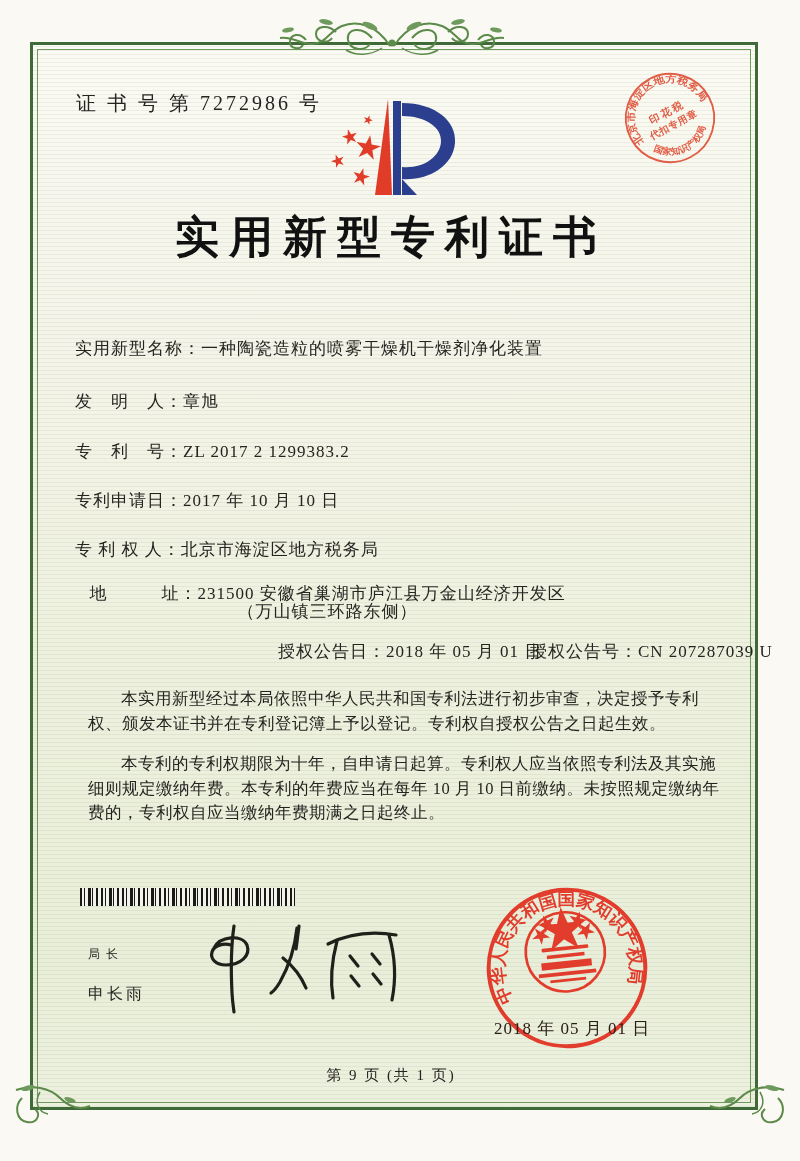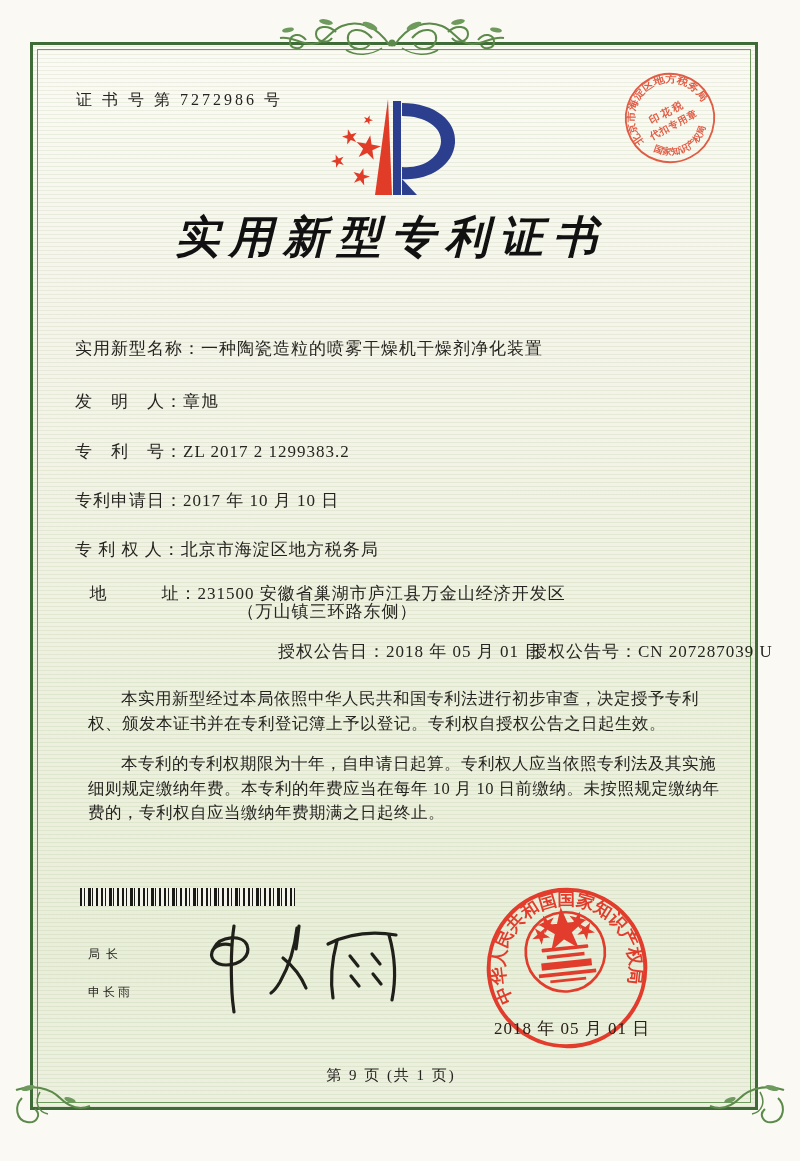--- a/index.html
+++ b/index.html
@@ -16,34 +16,34 @@
   }
   .frame::before{
     content:"";position:absolute;inset:0;
     background:repeating-linear-gradient(0deg,rgba(140,170,110,0.14) 0 1px,rgba(255,255,255,0) 1px 4px);
     pointer-events:none;
   }
   .frame-inner{
     position:absolute;left:4px;top:4px;right:4px;bottom:4px;
     border:1px solid #6f9a5e;
   }
-  .cert-no{position:absolute;left:76px;top:90px;font-size:16px;letter-spacing:3px;}
+  .cert-no{position:absolute;left:76px;top:90px;font-size:20px;letter-spacing:3px;}
   .title{position:absolute;left:30px;top:208px;width:722px;text-align:center;
-    font-size:44px;font-weight:bold;letter-spacing:10px;color:#111;font-style:italic;}
+    font-size:44px;font-weight:bold;letter-spacing:10px;color:#111;}
   .row{position:absolute;left:75px;font-size:17px;letter-spacing:1px;white-space:nowrap;text-align:center;}
   .row .lbl{display:inline-block;}
   .row.addr{white-space:normal;width:505px;line-height:18px;}
   .row.addr .val{display:inline;}
   .grant-right{position:absolute;left:455px;top:0;}
   .paras{position:absolute;left:72px;top:671px;width:666px;font-size:16.5px;line-height:24.6px;letter-spacing:0.5px;}
   .paras p{margin:16px;text-indent:2em;}
   .barcode{position:absolute;left:80px;top:888px;width:215px;height:18px;
     background:repeating-linear-gradient(90deg,#191915 0 2px,#f4f3ea 2px 4px,#191915 4px 5px,#f4f3ea 5px 8px,#191915 8px 11px,#f4f3ea 11px 12px,#191915 12px 13px,#f4f3ea 13px 16px,#191915 16px 18px,#f4f3ea 18px 21px);}
   .director-title{position:absolute;left:88px;top:946px;font-size:12px;letter-spacing:6px;}
-  .director-name{position:absolute;left:88px;top:984px;font-size:12px;letter-spacing:3px;}
+  .director-name{position:absolute;left:88px;top:984px;font-size:16px;letter-spacing:3px;}
   .signature{position:absolute;left:200px;top:918px;}
   .seal{position:absolute;left:477px;top:878px;width:180px;height:180px;transform:rotate(-6deg);}
   .seal-date{position:absolute;left:494px;top:1017px;font-size:17px;letter-spacing:1px;color:#2a2018;}
   .tax-stamp{position:absolute;left:608px;top:56px;width:124px;height:124px;transform:rotate(-28deg);opacity:0.92;}
   .footer{position:absolute;left:30px;top:1066px;width:722px;text-align:center;font-size:15px;letter-spacing:2px;}
   .orn-top{position:absolute;left:252px;top:10px;}
   .orn-bl{position:absolute;left:12px;top:1082px;}
   .orn-br{position:absolute;left:708px;top:1082px;}
   svg{display:block;}
 </style>

